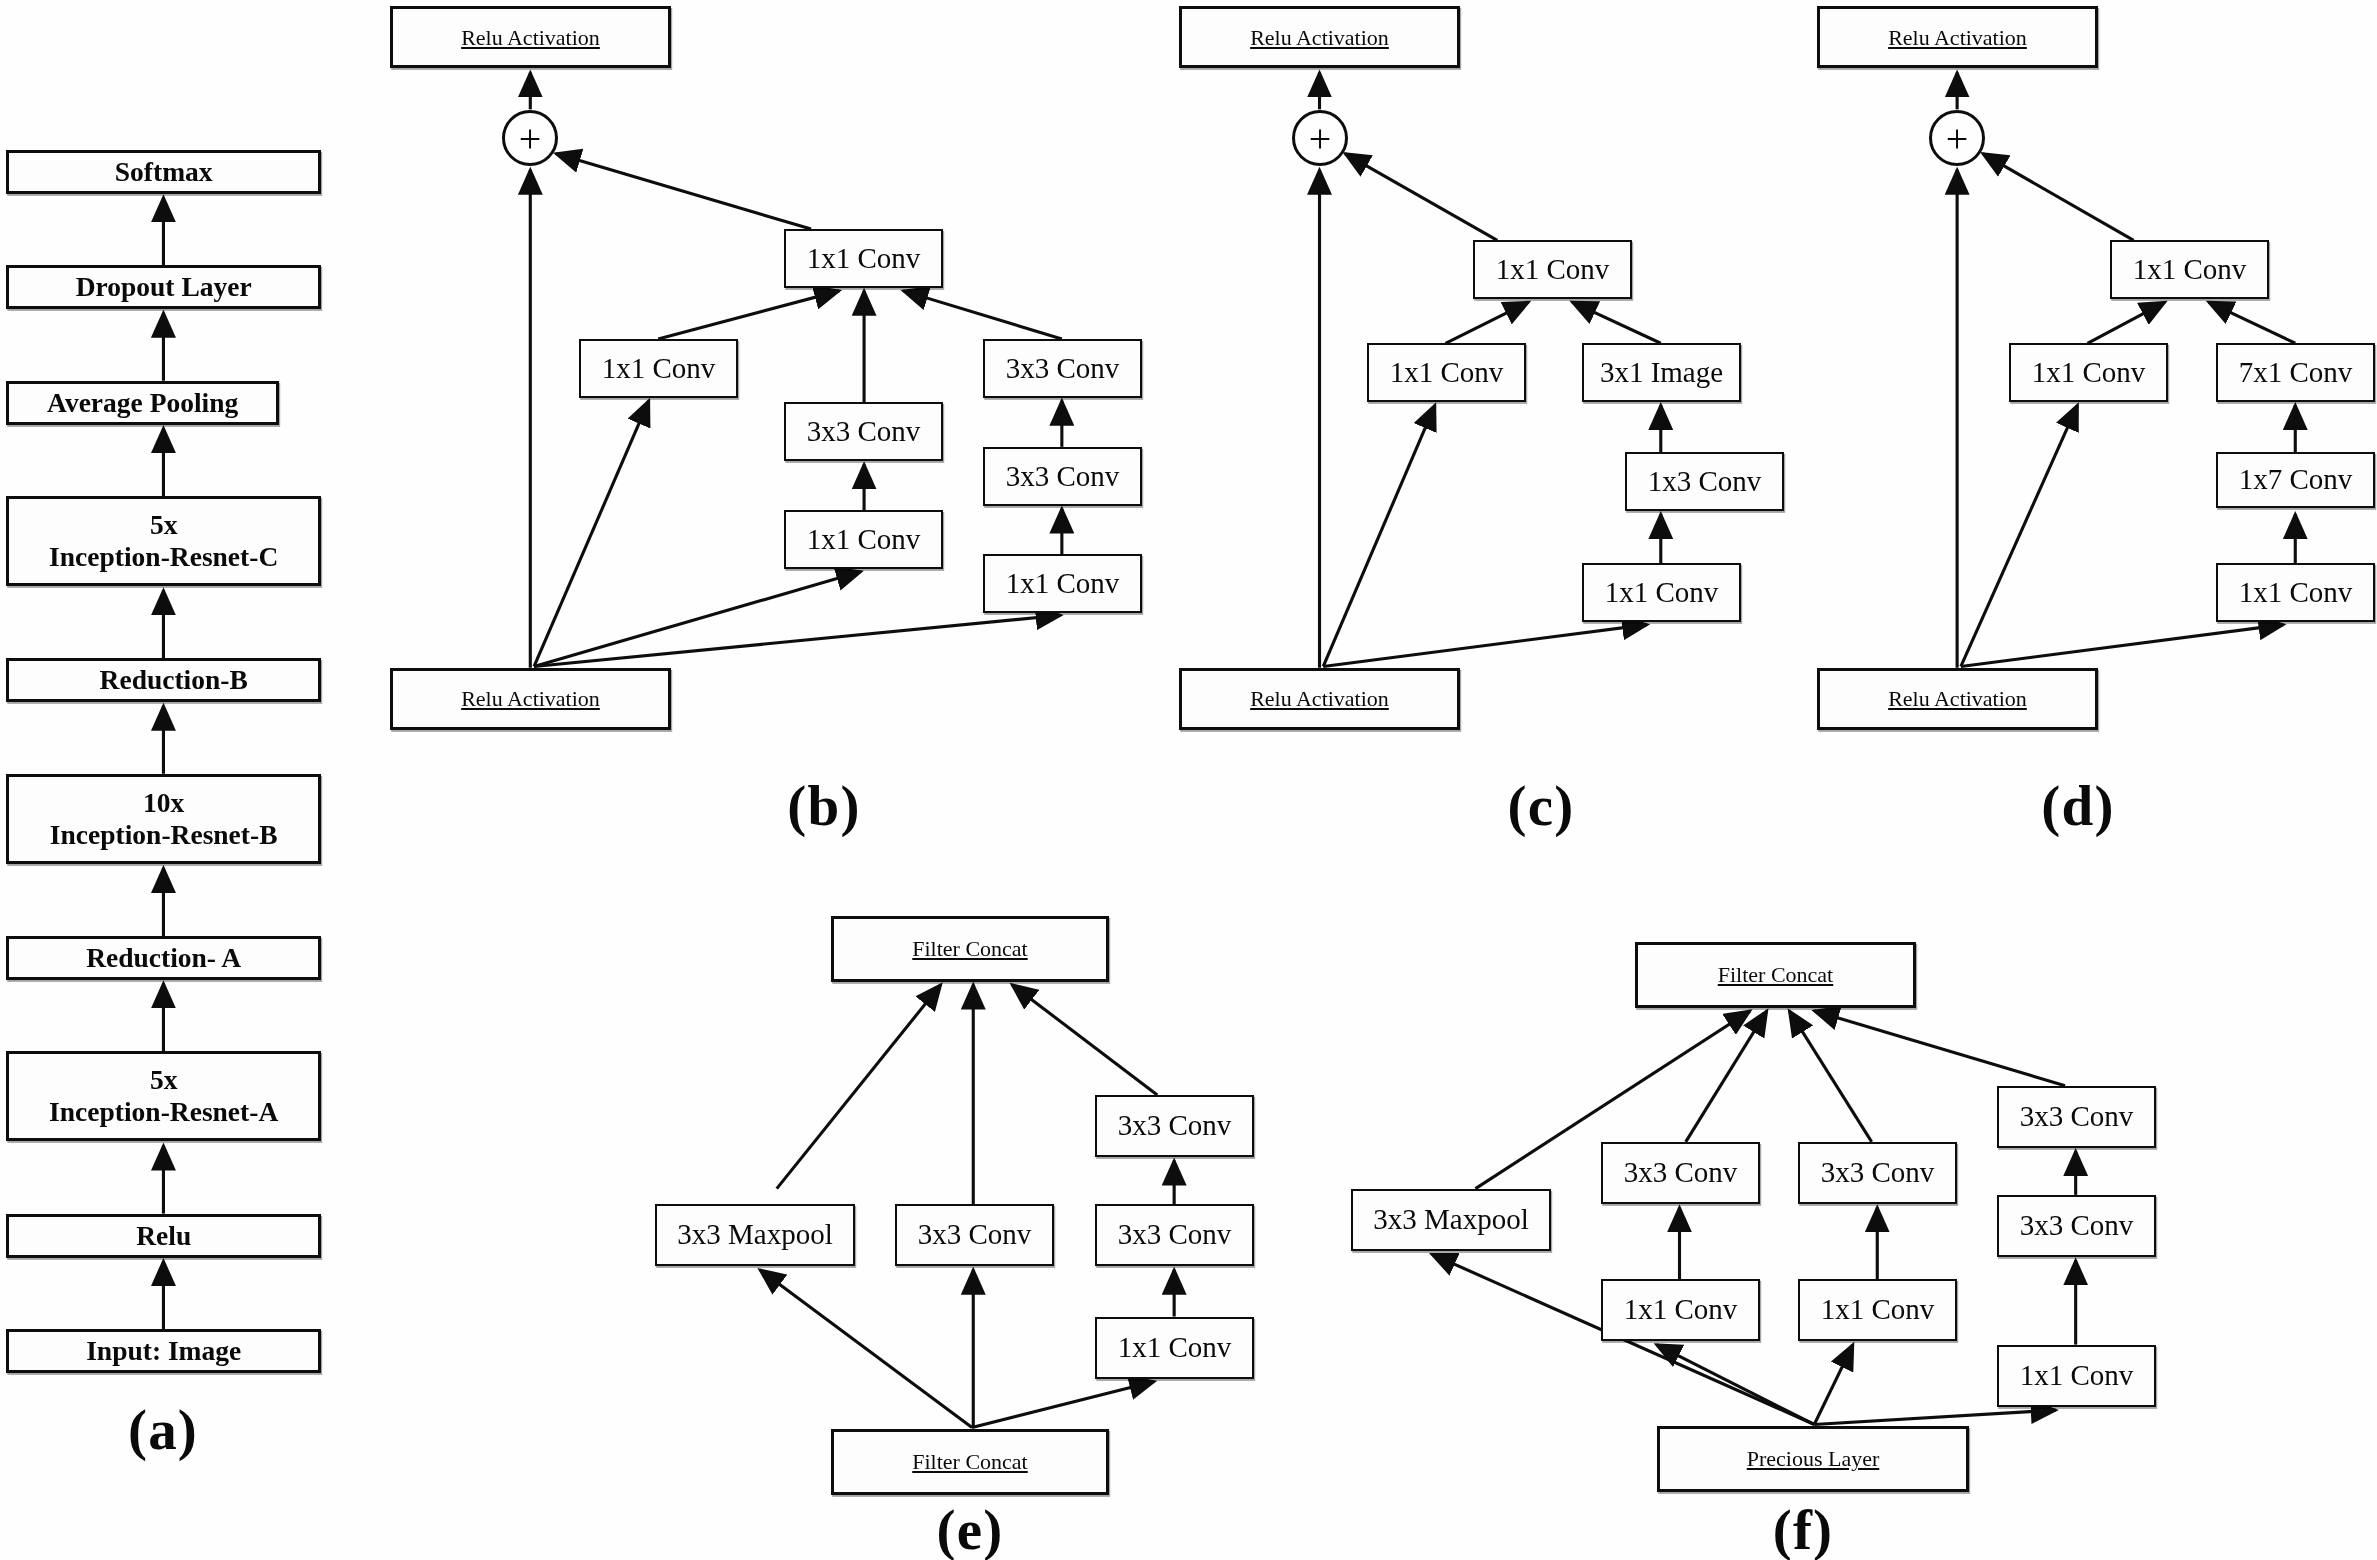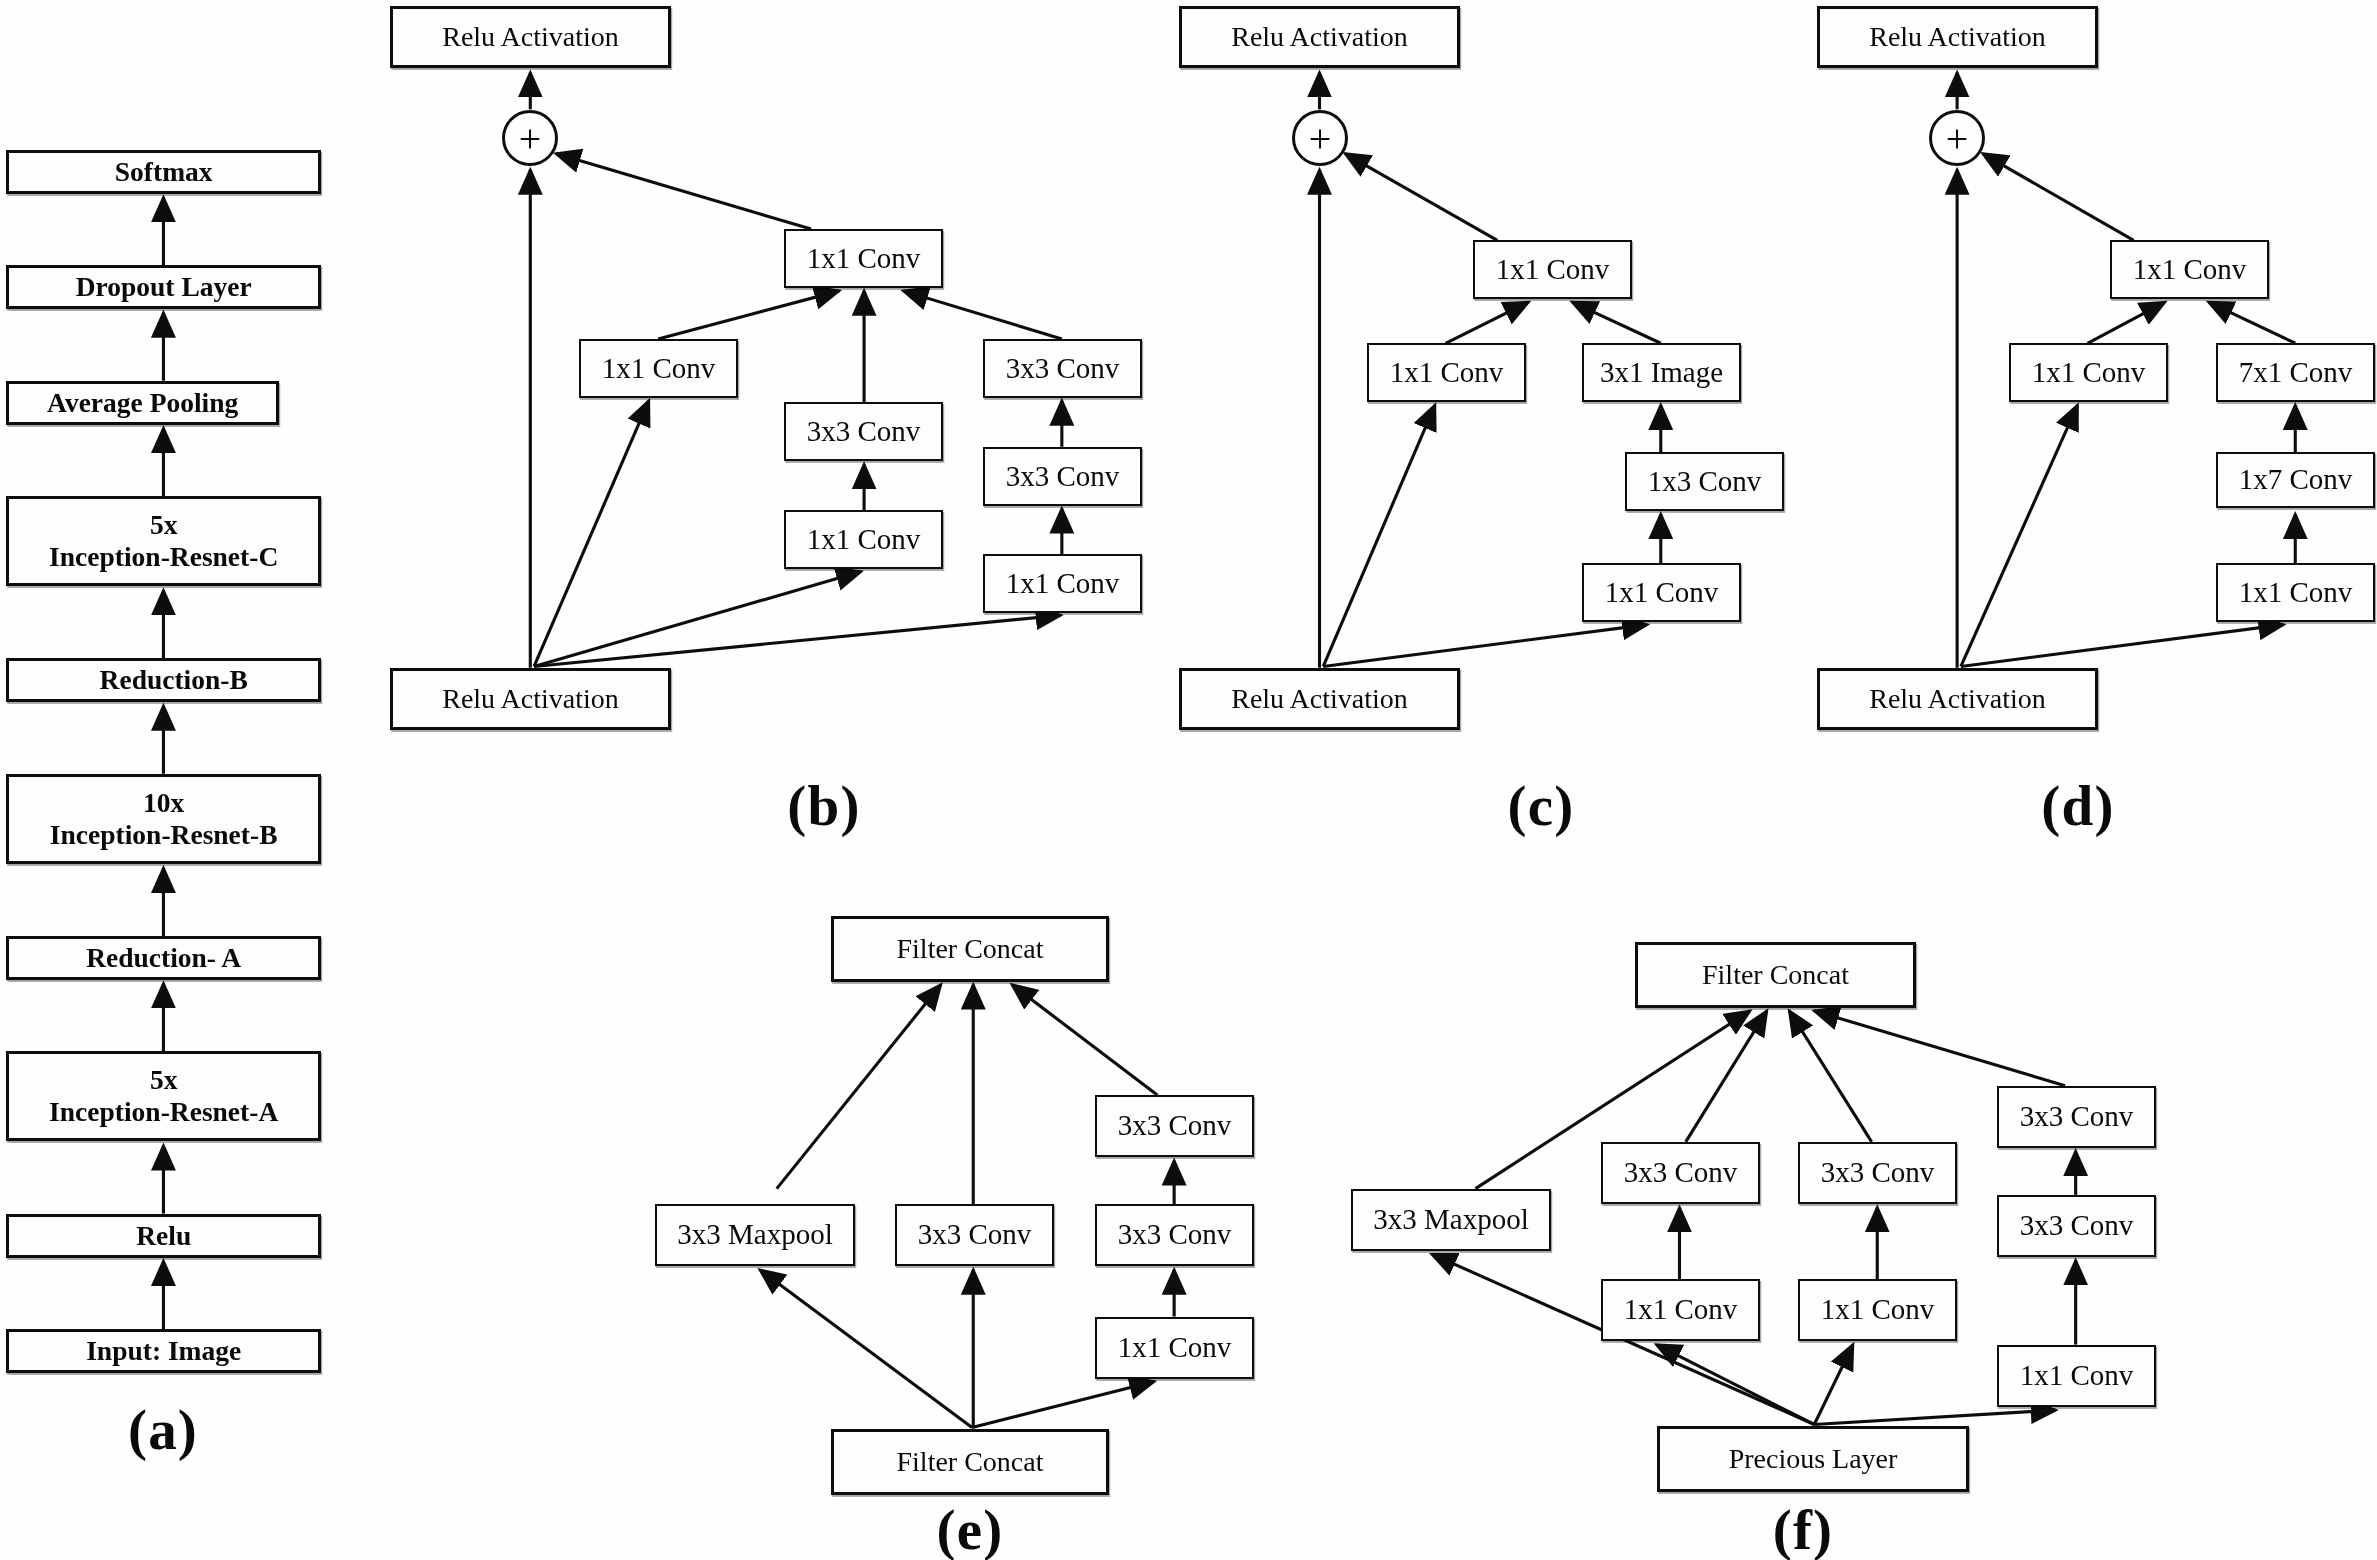--- a/index.html
+++ b/index.html
@@ -18,21 +18,21 @@
     background:#fdfdfd;
     border:2.5px solid #0d0d0d;
     display:flex;align-items:center;justify-content:center;
     text-align:center;
     font-size:29px;
     line-height:1.15;
     white-space:pre-line;
     z-index:2;
     box-shadow:1.2px 1.9px 0 rgba(0,0,0,0.35);
   }
-  .box.outer{border-width:3.7px;font-size:28px;}
+  .box.outer{border-width:3.7px;font-size:22px;text-decoration:underline;}
   .box.colA{border-width:3.7px;font-size:27.5px;font-weight:bold;}
   .plus{
     position:absolute;
     box-sizing:border-box;
     width:56px;height:56px;
     border:3.1px solid #0d0d0d;
     border-radius:50%;
     background:#fefefe;
     display:flex;align-items:center;justify-content:center;
     font-size:40px;font-weight:normal;

